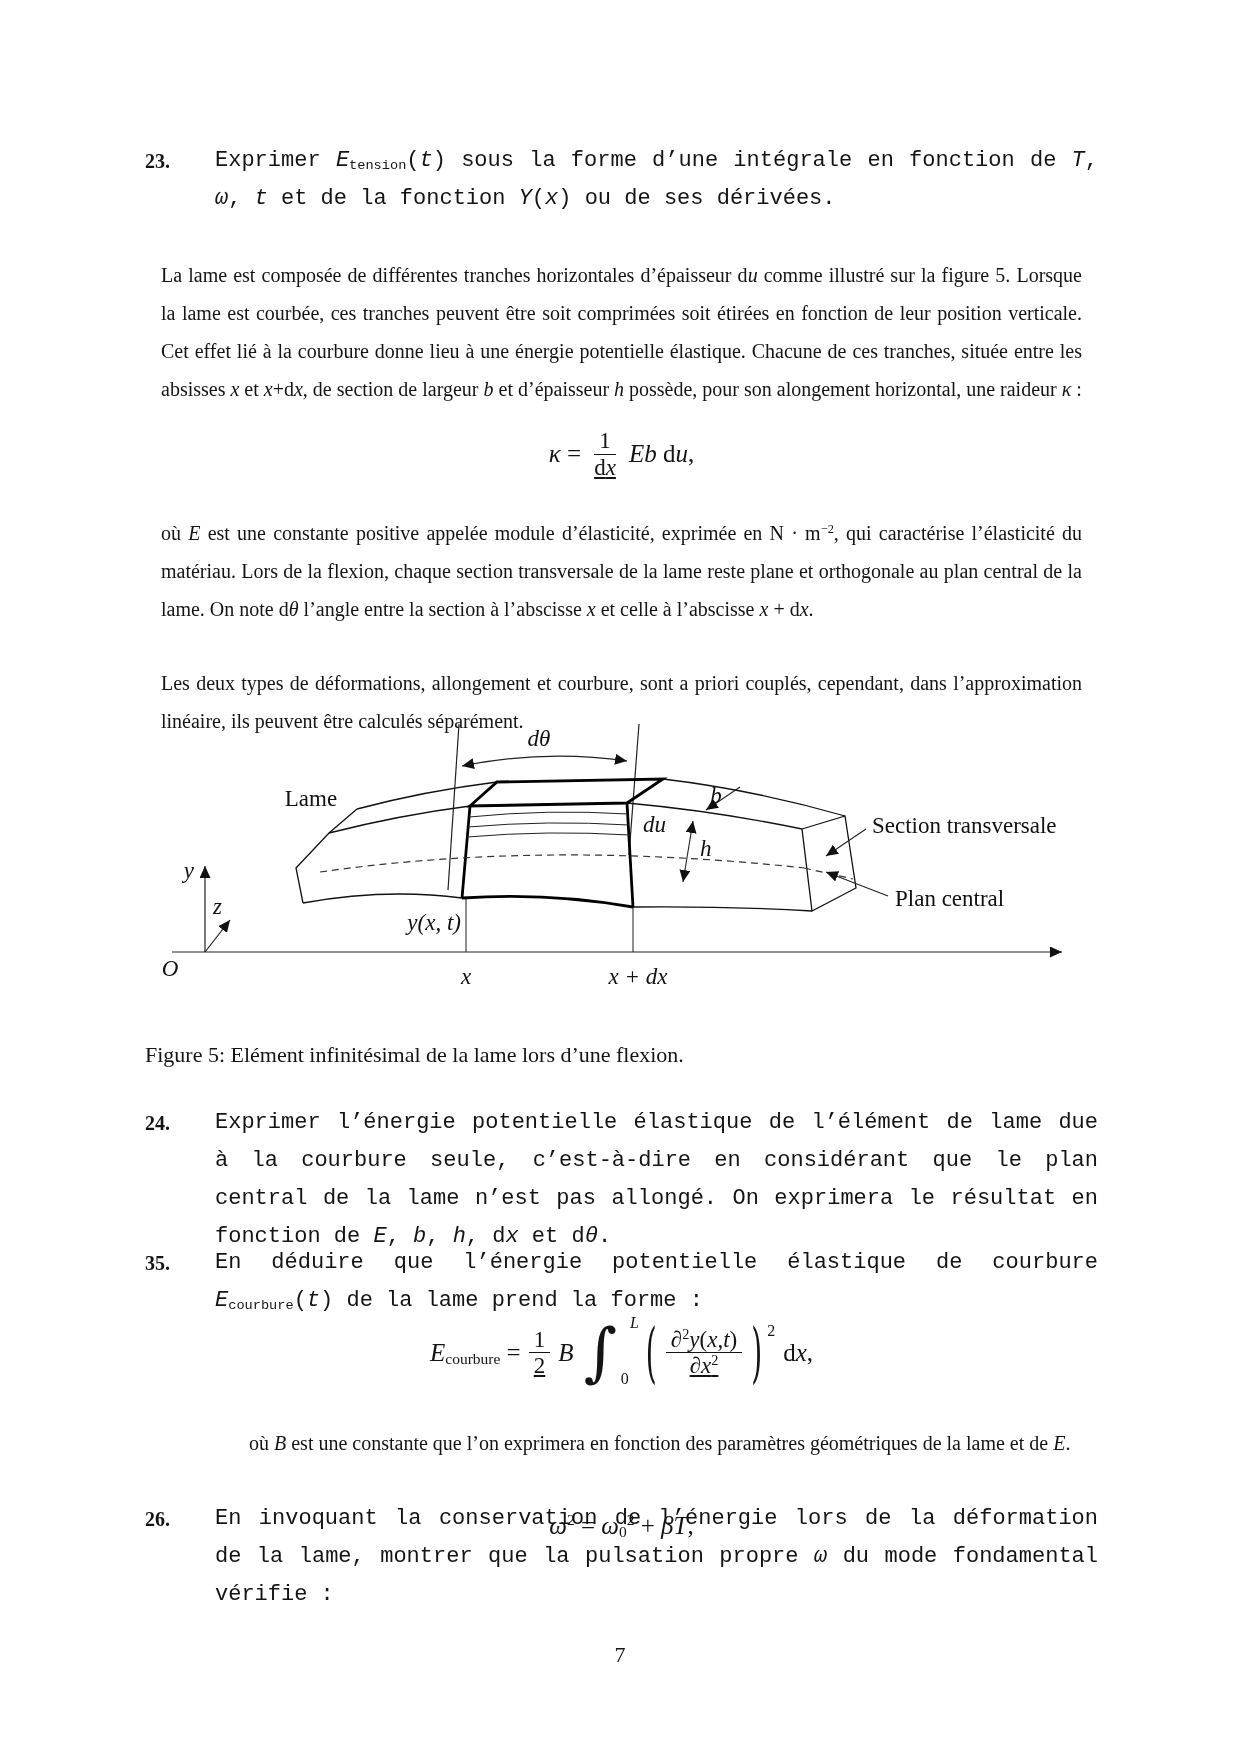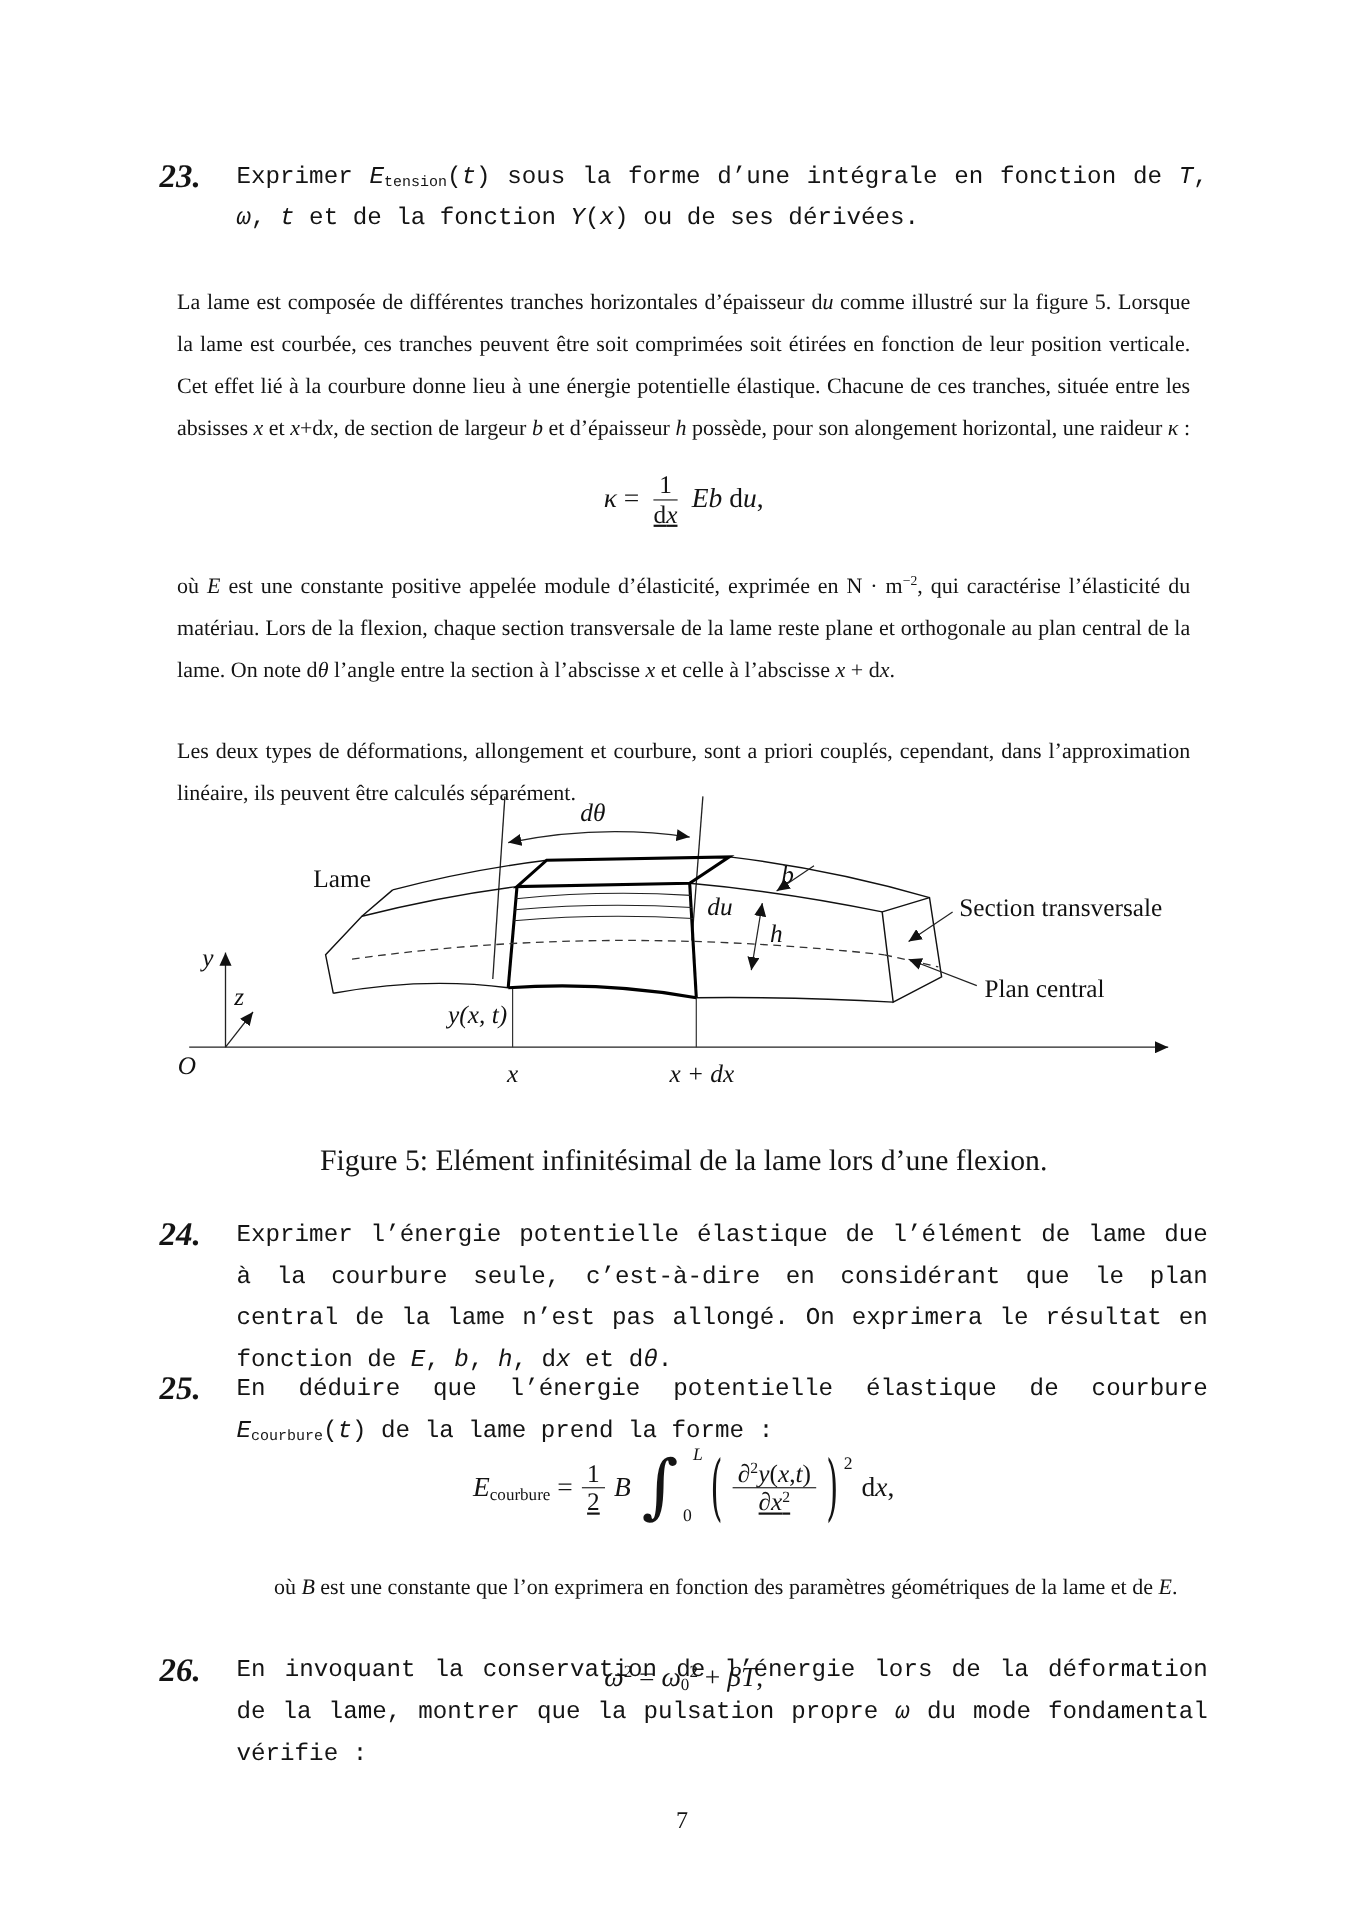--- a/index.html
+++ b/index.html
@@ -4,37 +4,37 @@
 <style>
   html,body{margin:0;padding:0;}
   body{
     width:1240px;height:1754px;background:#ffffff;position:relative;overflow:hidden;
     font-family:"Liberation Serif","DejaVu Serif",serif;color:#141414;
     -webkit-font-smoothing:antialiased;
   }
   .abs{position:absolute;left:145px;right:142px;}
   .para{font-size:20px;line-height:38px;text-align:justify;margin:16px;}
   .q{display:flex;}
-  .qnum{flex:0 0 70px;font-weight:bold;font-size:30px;line-height:38px;font-style:italic;}
+  .qnum{flex:0 0 70px;font-weight:bold;font-size:20px;line-height:38px;}
   .qtext{flex:1;font-size:22px;line-height:38px;text-align:justify;font-family:Liberation Mono, monospace;}
   .qcont{left:233px;font-family:Liberation Serif, serif;}
   i{font-style:italic;}
   sub{font-size:0.62em;vertical-align:-0.22em;line-height:0;}
   sup{font-size:0.62em;vertical-align:0.55em;line-height:0;}
   .equation{display:flex;align-items:center;justify-content:center;font-size:25px;gap:8px;}
   .frac{display:inline-flex;flex-direction:column;align-items:center;line-height:1.12;font-size:23px;}
   .fnum{padding:0 5px;border-bottom:1.8px solid #141414;text-align:center;}
   .fden{padding:0 5px;text-align:center;text-decoration:underline;}
   .intwrap{position:relative;display:inline-block;padding:2px 20px 2px 2px;}
   .intglyph{font-family:"DejaVu Serif",serif;font-size:64px;line-height:0.9;display:inline-block;}
   .inttop{position:absolute;top:-8px;right:-2px;font-size:16px;}
   .intbot{position:absolute;bottom:-4px;right:8px;font-size:16px;}
   .bigparen{font-family:"DejaVu Serif",serif;font-size:28px;transform:scaleY(2.35);display:inline-block;padding:0 1px;}
   .eqpow{font-size:16px;align-self:flex-start;margin:0 0 0 -4px;}
-  .caption{text-align:center;font-size:27px;line-height:30px;}
+  .caption{text-align:left;font-size:22px;line-height:30px;}
   .pagenum{position:absolute;left:0;right:0;text-align:center;font-size:22px;}
   svg text{font-size:23px;fill:#111;font-family:"Liberation Serif","DejaVu Serif",serif;}
   svg .it{font-style:italic;}
 </style>
 </head>
 <body>
 
 <div class="q abs" style="top:142px">
   <span class="qnum">23.</span>
   <div class="qtext">Exprimer <i>E</i><sub>tension</sub>(<i>t</i>) sous la forme d’une intégrale en fonction de <i>T</i>, <i>ω</i>, <i>t</i> et de la fonction <i>Y</i>(<i>x</i>) ou de ses dérivées.</div>
@@ -129,21 +129,21 @@
 </svg>
 
 <div class="caption abs" style="top:1040px">Figure 5: Elément infinitésimal de la lame lors d’une flexion.</div>
 
 <div class="q abs" style="top:1104px">
   <span class="qnum">24.</span>
   <div class="qtext">Exprimer l’énergie potentielle élastique de l’élément de lame due à la courbure seule, c’est-à-dire en considérant que le plan central de la lame n’est pas allongé. On exprimera le résultat en fonction de <i>E</i>, <i>b</i>, <i>h</i>, d<i>x</i> et d<i>θ</i>.</div>
 </div>
 
 <div class="q abs" style="top:1244px">
-  <span class="qnum">25.</span>
+  <span class="qnum">35.</span>
   <div class="qtext">En déduire que l’énergie potentielle élastique de courbure <i>E</i><sub>courbure</sub>(<i>t</i>) de la lame prend la forme :</div>
 </div>
 
 <div class="equation abs" style="top:1322px">
   <span><i>E</i><sub>courbure</sub> =</span>
   <span class="frac">
     <span class="fnum">1</span>
     <span class="fden">2</span>
   </span>
   <span><i>B</i></span>

